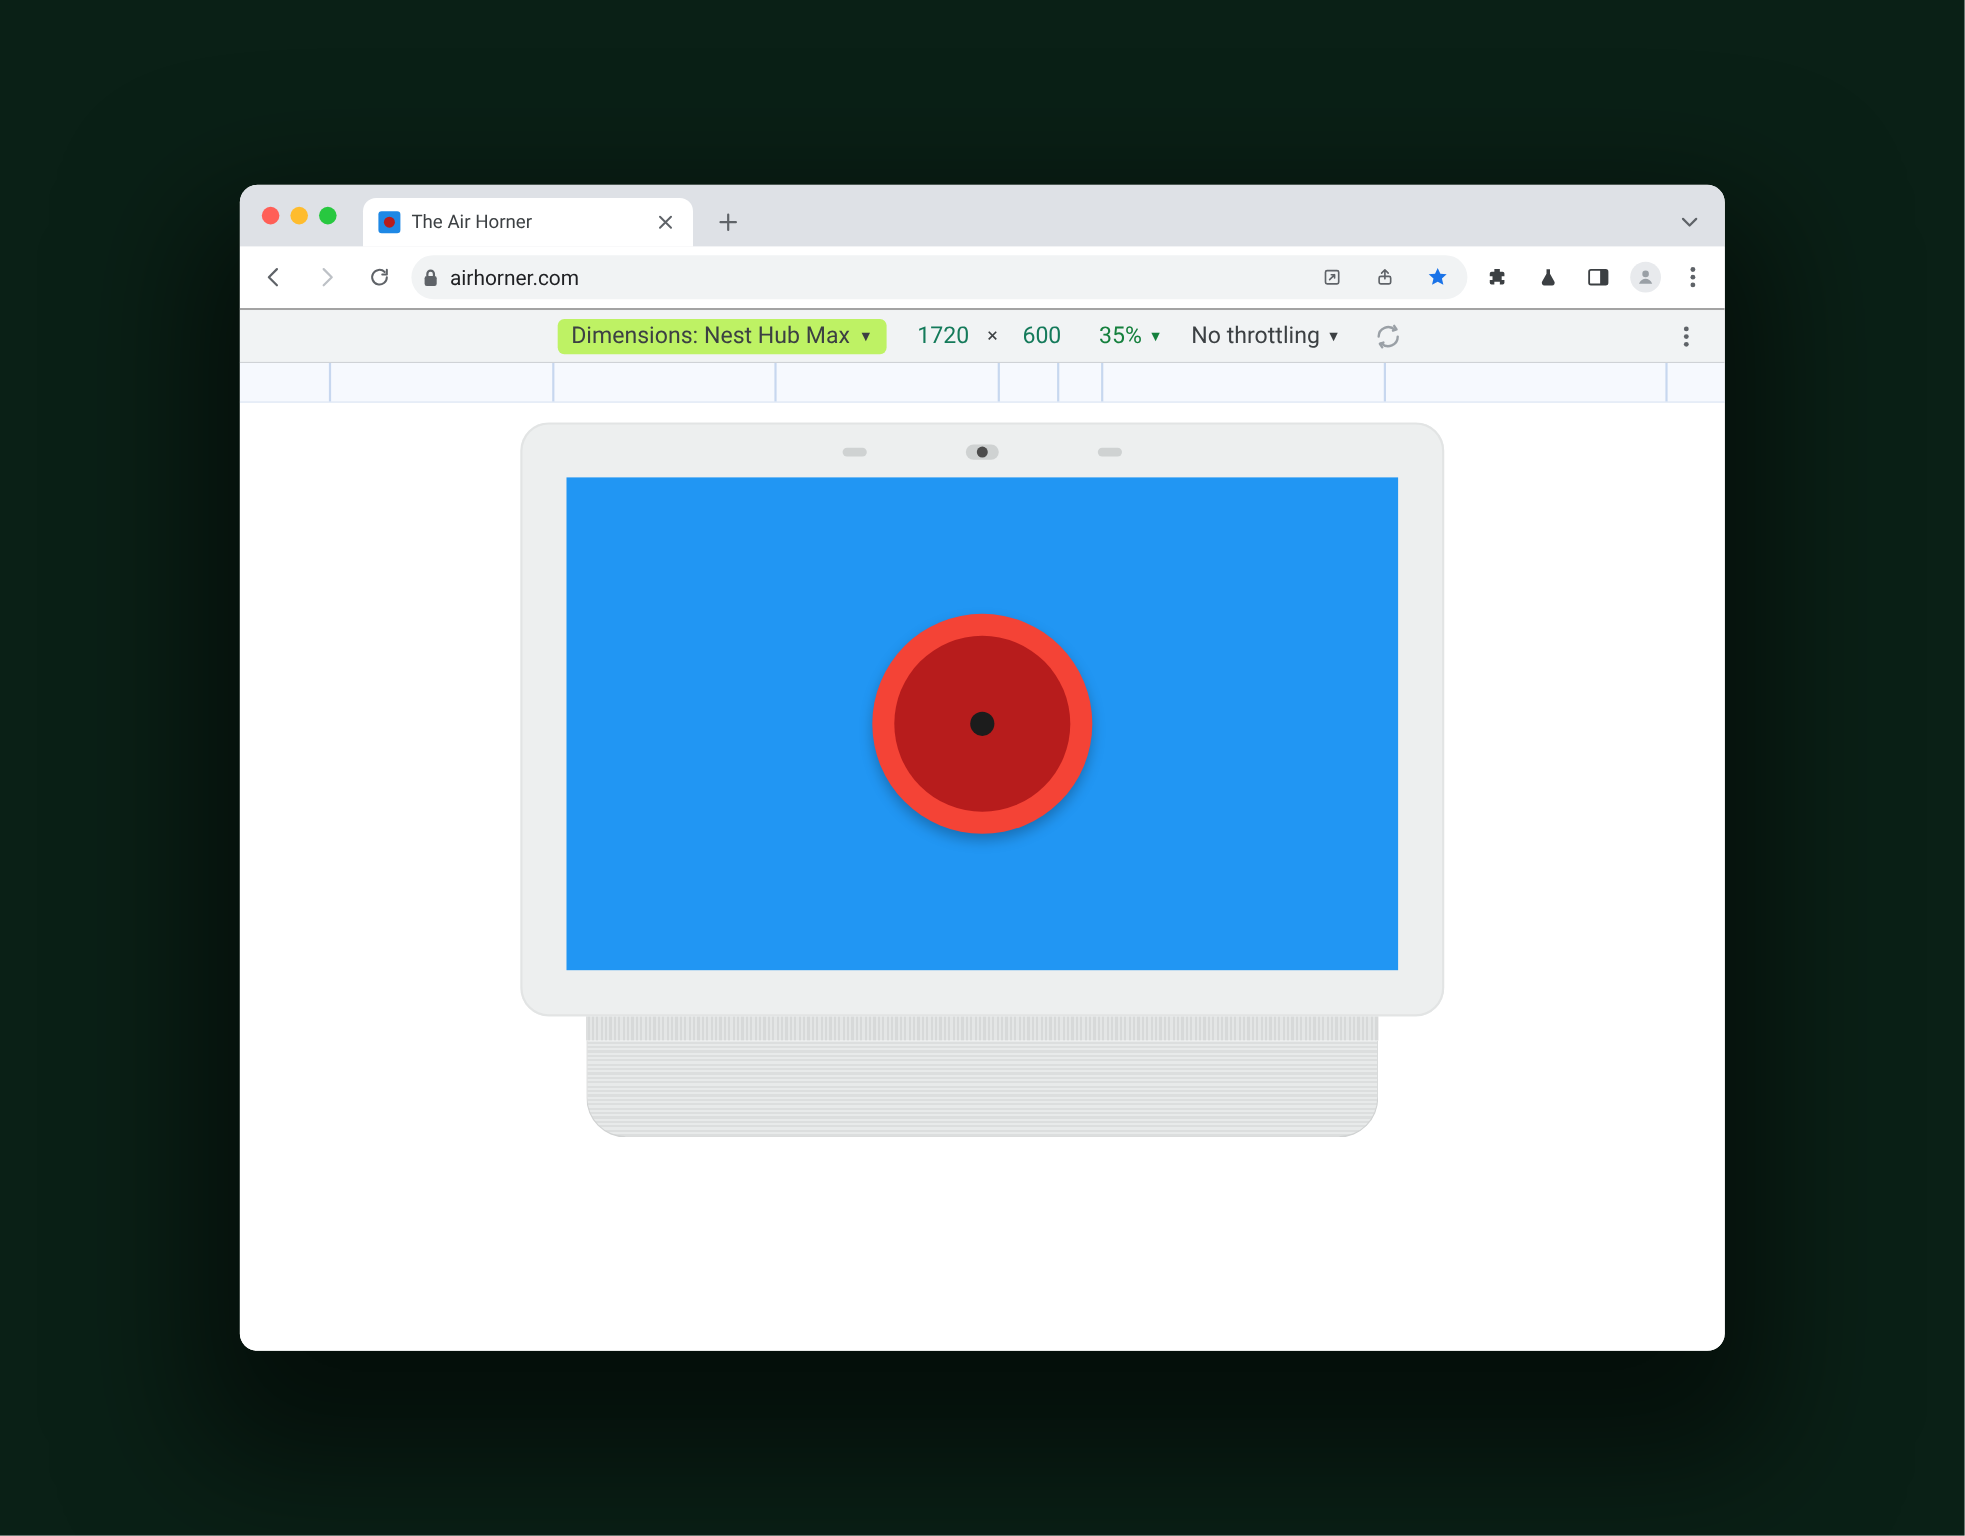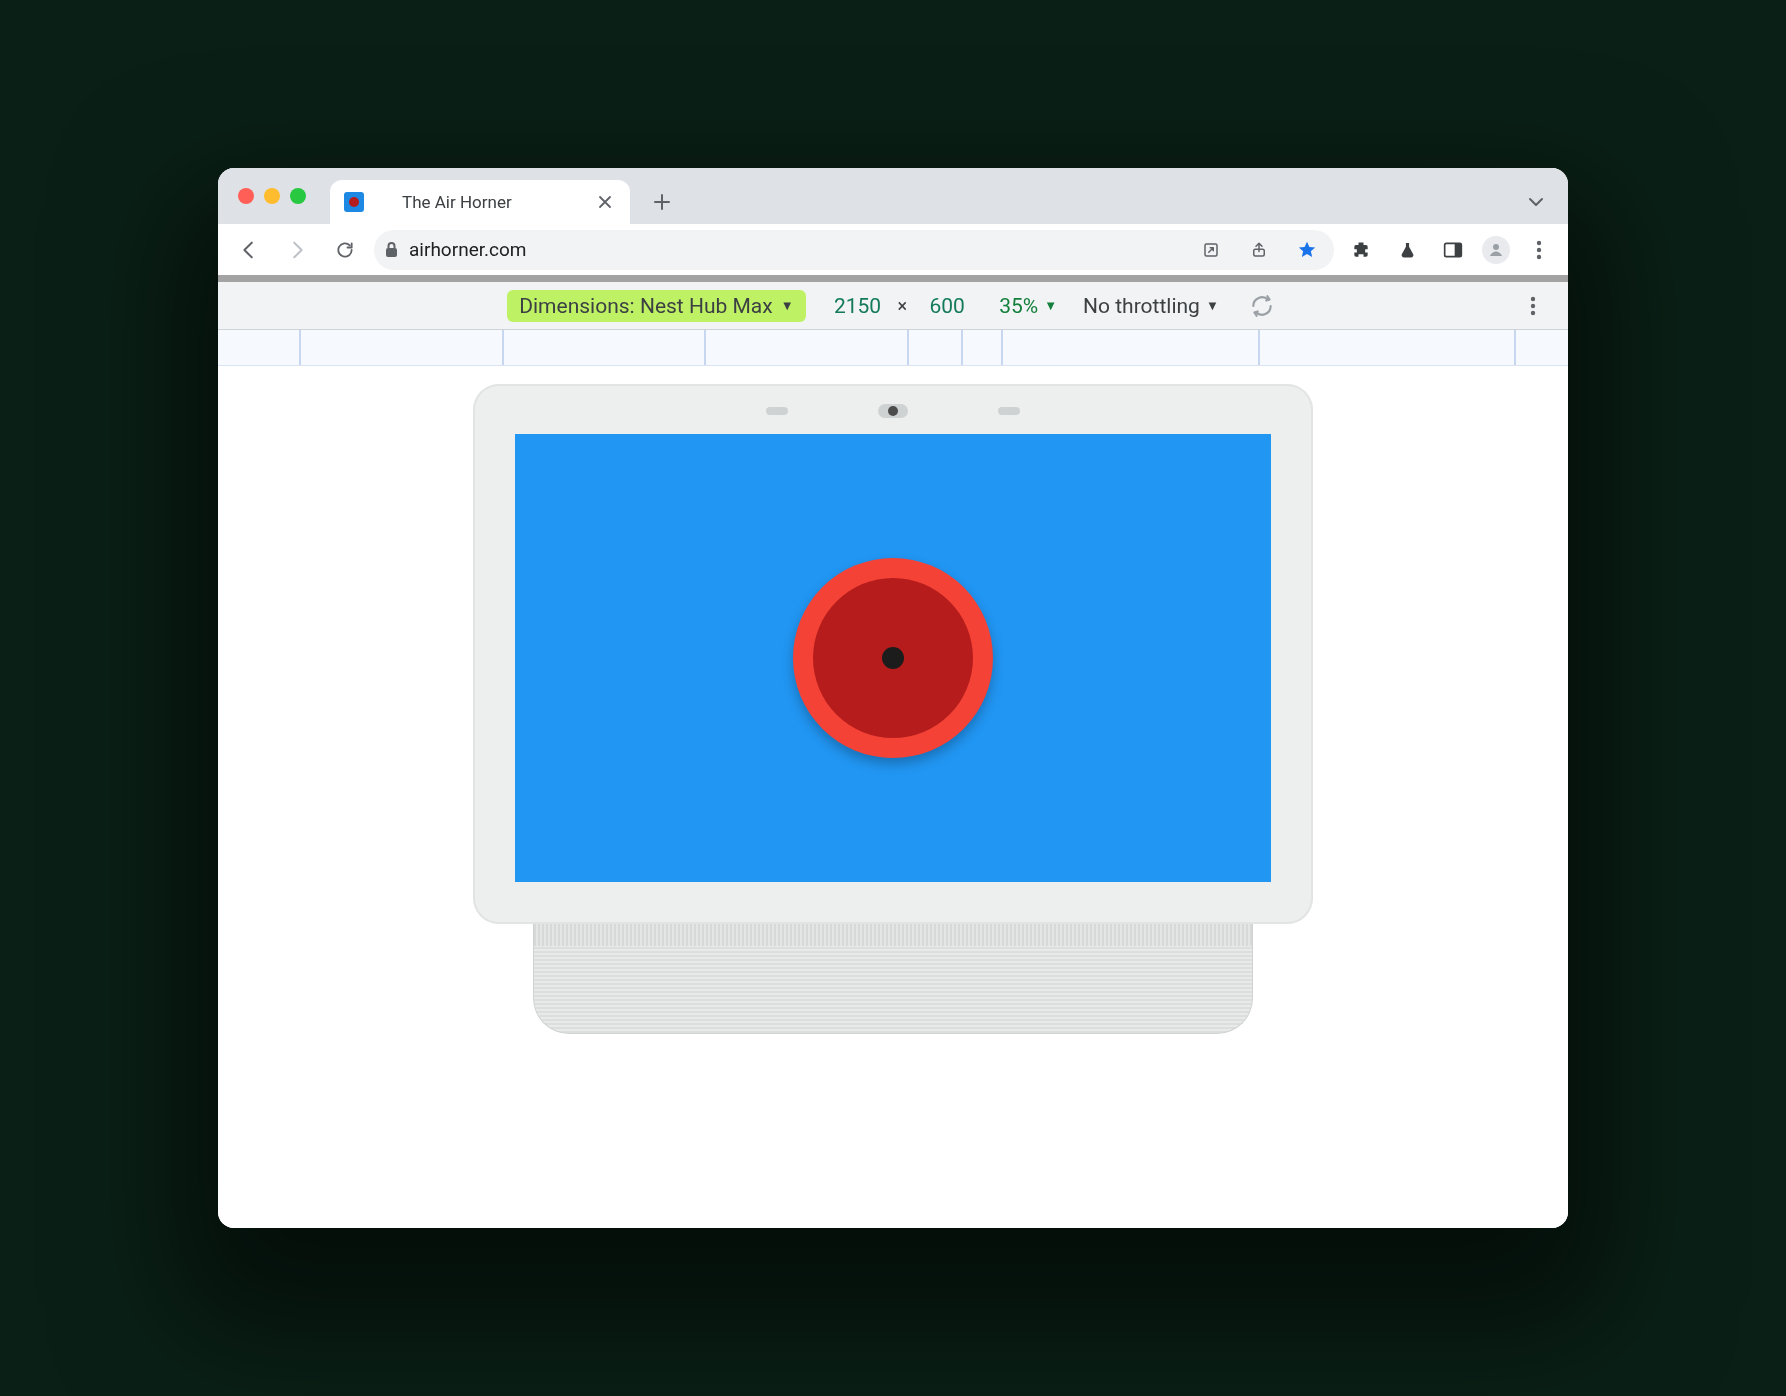--- a/index.html
+++ b/index.html
@@ -54,31 +54,31 @@
     font-size: 17px;
     color:#3c4043;
     position:relative;
   }
   .tab .favicon {
     width:20px; height:20px; border-radius:3px;
     background:#1e88e5;
     display:inline-flex; align-items:center; justify-content:center;
   }
   .tab .favicon .inner { width:10px; height:10px; border-radius:50%; background:#b71c1c; }
-  .tab .title { flex:1; white-space:nowrap; overflow:hidden; text-overflow:ellipsis;margin-left:28px; }
+  .tab .title { flex:1; white-space:nowrap; overflow:hidden; text-overflow:ellipsis; }
   .tab .close { font-size:18px; color:#5f6368; cursor:pointer; padding:4px;}
   .newtab { width:36px; height:36px; display:flex; align-items:center; justify-content:center; border-radius:50%; color:#5f6368; font-size:22px; margin-bottom:4px; margin-left:6px; cursor:pointer;}
   .tabstrip .spacer { flex:1; }
   .tab-chevron { width:36px; height:36px; display:flex; align-items:center; justify-content:center; color:#5f6368; margin-bottom:4px; cursor:pointer;}
 
   
   .toolbar {
     height: 58px;
     background:#fff;
-    border-bottom: 7px solid #a3a3a3;
+    border-bottom: 2px solid #a3a3a3;
     display:flex;
     align-items:center;
     padding: 0 12px;
     gap: 10px;
   }
   .navbtn {
     width:38px; height:38px; display:flex; align-items:center; justify-content:center;
     color:#5f6368; border-radius:50%; cursor:pointer; font-size:20px;
   }
   .navbtn.disabled { color:#bdc1c6; cursor:default; }
@@ -288,21 +288,21 @@
       </span>
     </div>
   </div>
 
   <div class="devbar">
     <div class="pill">
       <span>Dimensions: Nest Hub Max</span>
       <span class="caret">▼</span>
     </div>
     <div class="dim">
-      <span class="dimval">2150</span>
+      <span class="dimval">1720</span>
       <span class="x">×</span>
       <span class="dimval">600</span>
     </div>
     <div class="zoom">
       <span>35%</span>
       <span class="caret">▼</span>
     </div>
     <div class="throttle">
       <span>No throttling</span>
       <span class="caret">▼</span>

